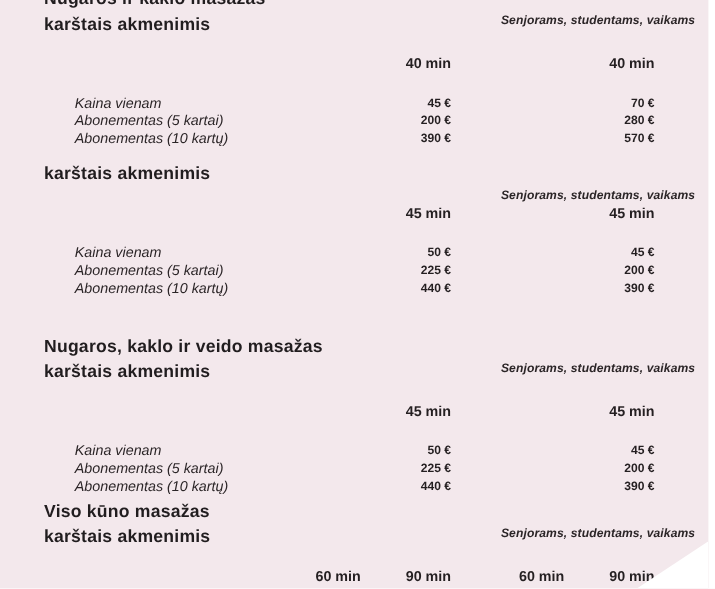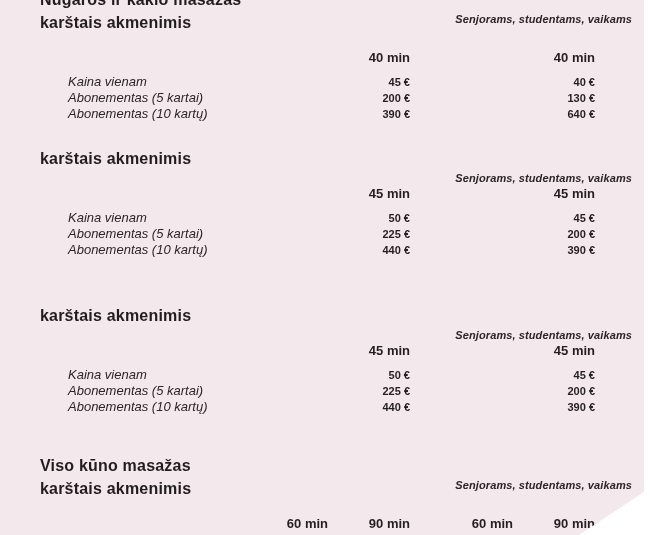--- a/index.html
+++ b/index.html
@@ -47,21 +47,21 @@
   .col-head {
     position: absolute;
     top: 0;
     font-size: 13px;
     line-height: 16px;
     font-weight: bold;
     white-space: nowrap;
   }
   .rows {
     position: relative;
-    margin-top: 8px;
+    margin-top: 20px;
   }
   .row {
     position: relative;
     height: 16px;
     line-height: 16px;
   }
   .row-label {
     position: absolute;
     left: 68px;
     font-size: 13px;
@@ -96,31 +96,31 @@
     </div>
     <div class="discount-note">Senjorams, studentams, vaikams</div>
     <div class="col-heads">
           <span class="col-head" style="right: 240px;">40 min</span>
           <span class="col-head" style="right: 55px;">40 min</span>
         </div>
     <div class="rows">
           <div class="row">
             <span class="row-label">Kaina vienam</span>
             <span class="price" style="right: 240px;">45 €</span>
-            <span class="price" style="right: 55px;">40 €</span>
+            <span class="price" style="right: 55px;">70 €</span>
           </div>
           <div class="row">
             <span class="row-label">Abonementas (5 kartai)</span>
             <span class="price" style="right: 240px;">200 €</span>
-            <span class="price" style="right: 55px;">130 €</span>
+            <span class="price" style="right: 55px;">280 €</span>
           </div>
           <div class="row">
             <span class="row-label">Abonementas (10 kartų)</span>
             <span class="price" style="right: 240px;">390 €</span>
-            <span class="price" style="right: 55px;">640 €</span>
+            <span class="price" style="right: 55px;">570 €</span>
           </div>
         </div>
   </section>
 
   <section class="section" style="top: 147px;">
     <div class="title">
       <div class="title-line2">karštais akmenimis</div>
     </div>
     <div class="discount-note">Senjorams, studentams, vaikams</div>
     <div class="col-heads">
@@ -141,20 +141,21 @@
           <div class="row">
             <span class="row-label">Abonementas (10 kartų)</span>
             <span class="price" style="right: 240px;">440 €</span>
             <span class="price" style="right: 55px;">390 €</span>
           </div>
         </div>
   </section>
 
   <section class="section" style="top: 304px;">
     <div class="title">
+      <div class="title-line1">Nugaros, kaklo ir veido masažas</div>
       <div class="title-line2">karštais akmenimis</div>
     </div>
     <div class="discount-note">Senjorams, studentams, vaikams</div>
     <div class="col-heads">
           <span class="col-head" style="right: 240px;">45 min</span>
           <span class="col-head" style="right: 55px;">45 min</span>
         </div>
     <div class="rows">
           <div class="row">
             <span class="row-label">Kaina vienam</span>

